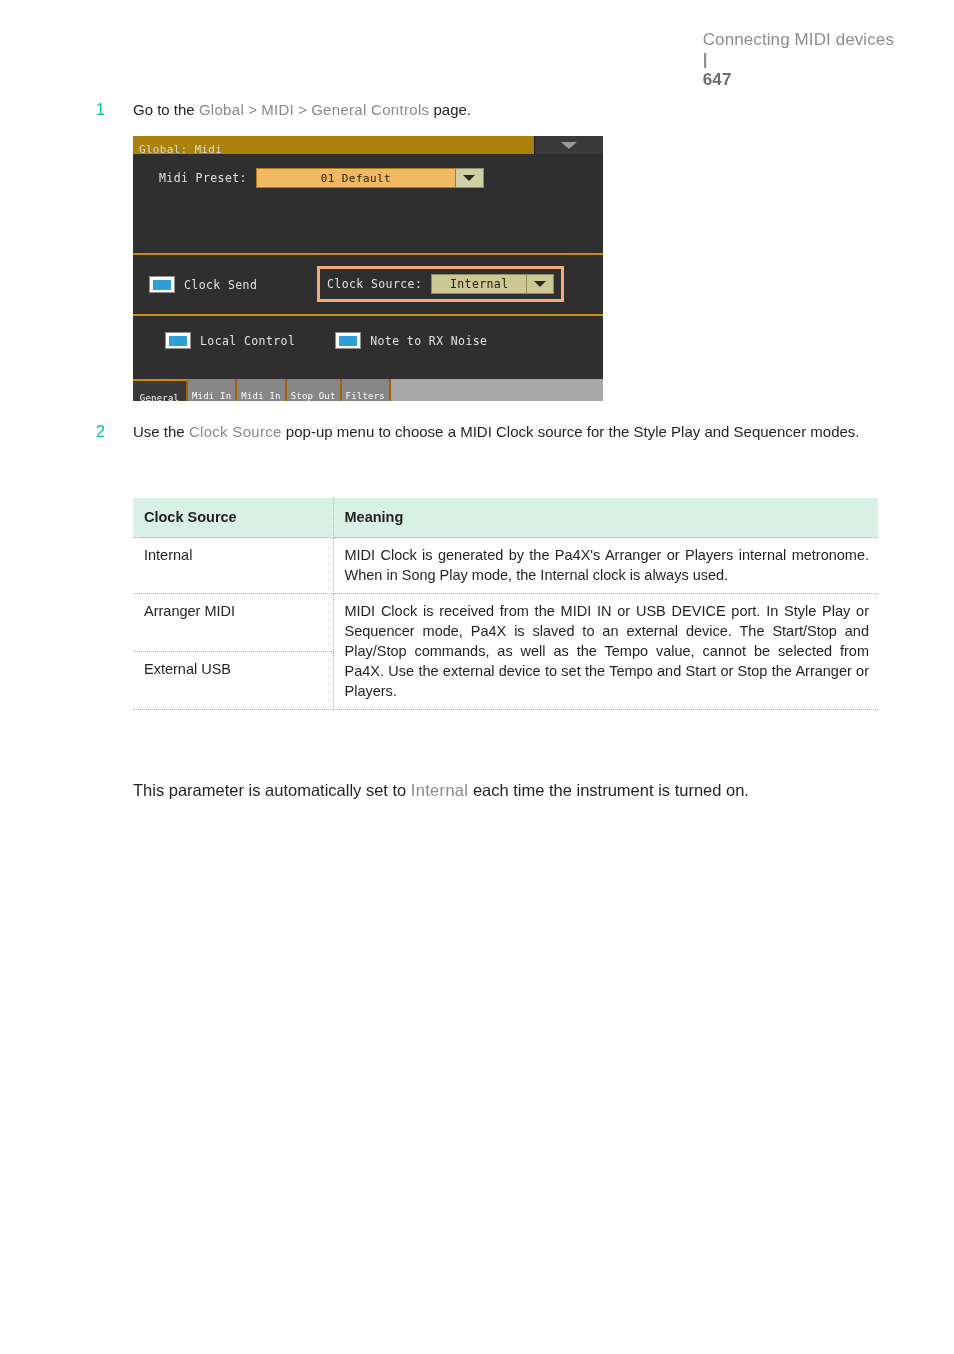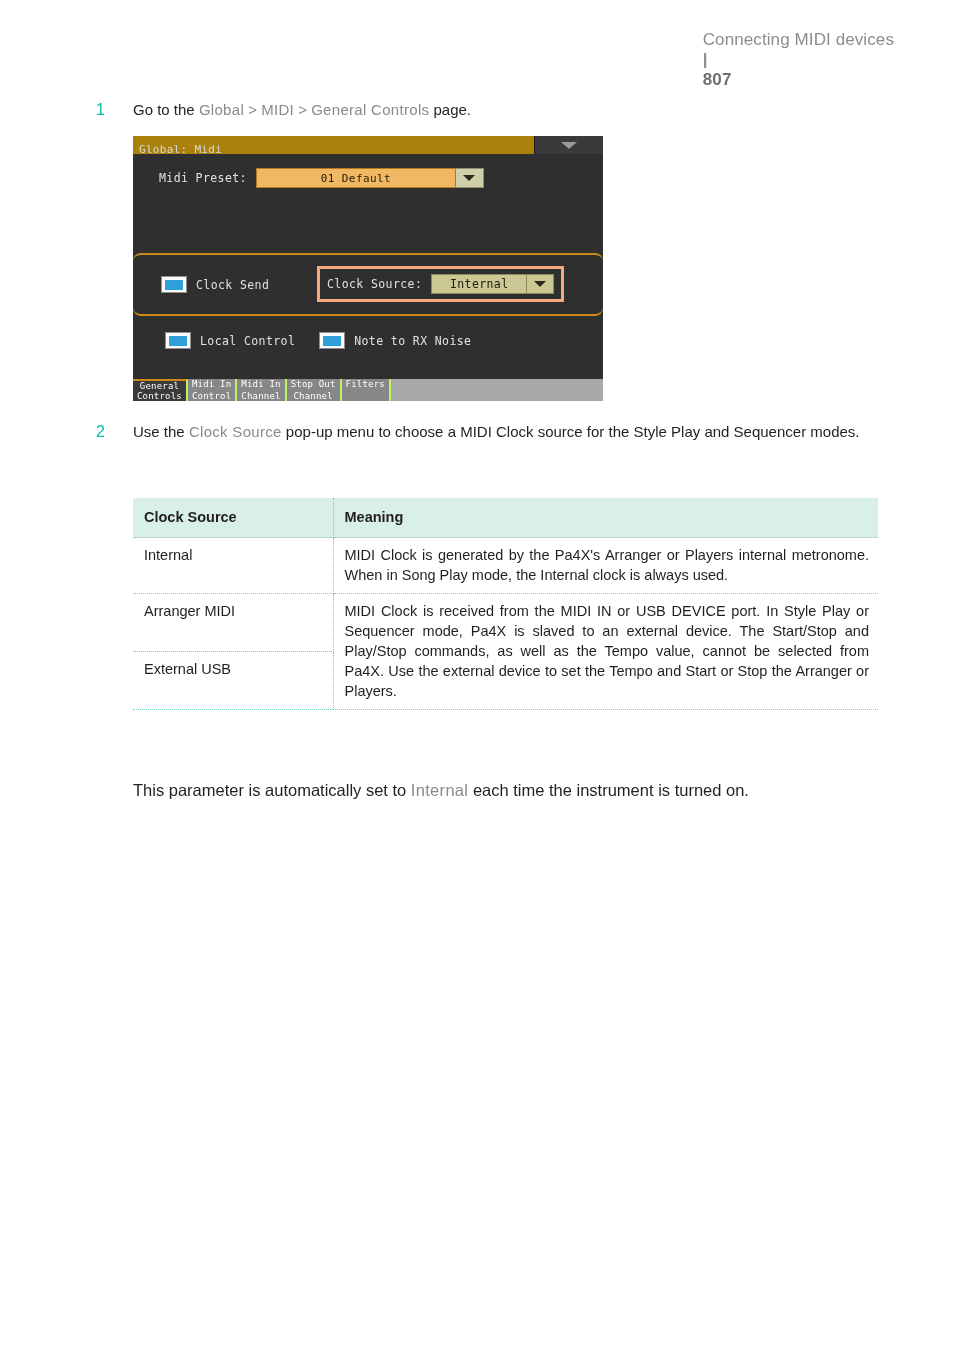--- a/index.html
+++ b/index.html
@@ -121,21 +121,20 @@
   }
   .chev-down.sm {
     border-left: 6px solid transparent;
     border-right: 6px solid transparent;
     border-top: 6px solid #2a2a20;
   }
 
   .lcd-section {
     position: relative;
     box-sizing: border-box;
-    border-radius: 8px;
   }
   .sec-preset { height: 85px; }
   .sec-clock  { height: 63px; border-top: 2px solid #c98a16; border-bottom: 2px solid #c98a16; }
   .sec-local  { height: 70px; }
 
   .row-center {
     display: flex;
     align-items: center;
     height: 100%;
   }
@@ -238,46 +237,46 @@
     align-items: center;
     justify-content: center;
     box-sizing: border-box;
   }
 
   .local-row {
     display: flex;
     align-items: center;
     padding-top: 16px;
     padding-left: 32px;
-    gap: 24px;
+    gap: 40px;
   }
 
   
   .lcd-tabs {
     position: absolute;
     left: 0;
     bottom: 0;
     width: 100%;
     height: 22px;
     display: flex;
     background: #a8a8a8;
     box-sizing: border-box;
   }
   .tab {
     background: #878787;
-    border-right: 2px solid #bef264;
+    border-right: 2px solid #a16207;
     color: #ffffff;
     font-size: 9px;
     line-height: 10px;
     letter-spacing: 0.2px;
     display: flex;
     flex-direction: column;
     align-items: center;
-    justify-content: space-between;
-    padding: 0 4px;
+    justify-content: flex-start;
+    padding: 12px 4px;
     white-space: pre;
     text-align: center;
     box-sizing: border-box;
   }
   .tab.active {
     background: #3a3a3a;
     border-top: 2px solid #d08b14;
   }
   .tab-filler {
     flex: 1;
@@ -330,21 +329,21 @@
     line-height: 25px;
     text-align: justify;
   }
 </style>
 </head>
 <body>
 
 <div class="page-header">
   <span class="header-title">Connecting MIDI devices</span>
   <span class="header-sep">|</span>
-  <span class="header-page">807</span>
+  <span class="header-page">647</span>
 </div>
 
 <div class="step" id="step1">
   <div class="step-num">1</div>
   <div class="step-body">
     <span>Go to the </span><span class="ui-term">Global</span><span class="ui-chevron"> &gt; </span><span class="ui-term">MIDI</span><span class="ui-chevron"> &gt; </span><span class="ui-term">General Controls</span><span> page.</span>
   </div>
 </div>
 
 <div class="lcd">
@@ -360,21 +359,21 @@
     <div class="preset-wrap">
       <span class="lcd-label">Midi Preset:</span>
       <div class="preset-field">01 Default</div>
       <div class="preset-btn">
         <span class="chev-down sm"></span>
       </div>
     </div>
   </div>
 
   <div class="lcd-section sec-clock">
-    <div class="row-center" style="padding-left:28px;">
+    <div class="row-center" style="padding-left:16px;">
       <div class="chk-wrap">
         <span class="chk">
             <span class="chk-fill"></span>
           </span>
         <span class="lcd-label">Clock Send</span>
       </div>
     </div>
 
     <div class="clock-source-box">
       <span class="lcd-label">Clock Source:</span>

